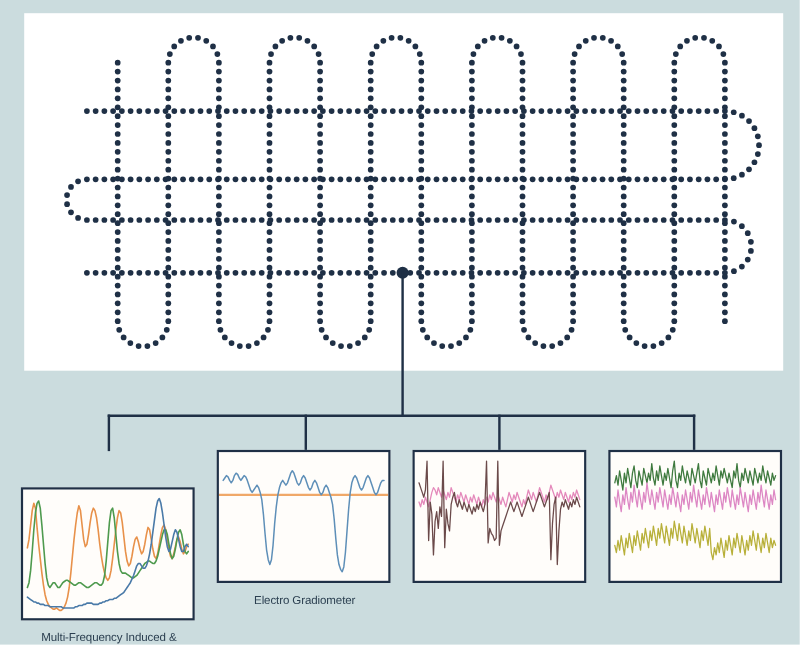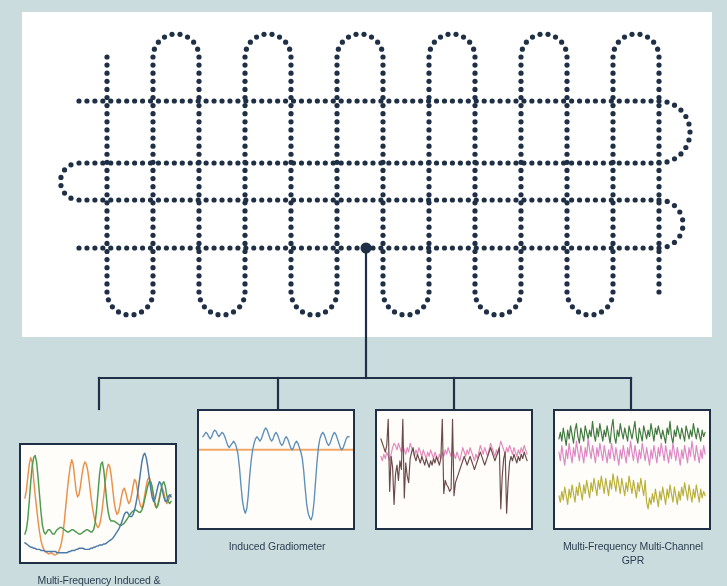--- a/index.html
+++ b/index.html
@@ -922,37 +922,35 @@
 Passive Electro Magnetics</div>
   </div>
 
   <div class="panel-cell" style="left: 197px;">
     <div class="panel-frame">
       <svg viewBox="0 0 158 121" preserveAspectRatio="none">
           <line x1="0" y1="40.16" x2="158" y2="40.16" stroke="#f0a868" stroke-width="2"></line>
           <path d="M4.00 26.60 L5.50 24.34 L7.00 22.08 L8.50 23.21 L10.00 26.60 L11.50 28.86 L13.00 26.60 L14.50 22.08 L16.00 19.82 L17.50 20.95 L19.00 24.34 L20.50 26.60 L22.00 24.34 L23.50 22.08 L25.00 23.21 L26.50 26.60 L28.00 31.12 L29.50 35.64 L31.00 37.90 L32.50 35.64 L34.00 33.38 L35.50 31.12 L37.00 33.38 L38.50 37.90 L40.00 44.68 L41.50 58.24 L43.00 76.32 L44.50 92.14 L46.00 101.18 L47.50 105.70 L49.00 101.18 L50.50 87.62 L52.00 67.28 L53.50 51.46 L55.00 40.16 L56.50 33.38 L58.00 28.86 L59.50 26.60 L61.00 28.86 L62.50 31.12 L64.00 28.86 L65.50 24.34 L67.00 19.82 L68.50 17.56 L70.00 19.82 L71.50 24.34 L73.00 28.86 L74.50 31.12 L76.00 28.86 L77.50 24.34 L79.00 22.08 L80.50 24.34 L82.00 28.86 L83.50 33.38 L85.00 35.64 L86.50 33.38 L88.00 28.86 L89.50 26.60 L91.00 28.86 L92.50 33.38 L94.00 37.90 L95.50 40.16 L97.00 37.90 L98.50 33.38 L100.00 31.12 L101.50 33.38 L103.00 37.90 L104.50 42.42 L106.00 49.20 L107.50 62.76 L109.00 80.84 L110.50 96.66 L112.00 105.70 L113.50 110.22 L115.00 112.48 L116.50 107.96 L118.00 94.40 L119.50 74.06 L121.00 53.72 L122.50 37.90 L124.00 28.86 L125.50 24.34 L127.00 22.08 L128.50 24.34 L130.00 28.86 L131.50 33.38 L133.00 35.64 L134.50 33.38 L136.00 28.86 L137.50 24.34 L139.00 22.08 L140.50 24.34 L142.00 28.86 L143.50 33.38 L145.00 37.90 L146.50 40.16 L148.00 37.90 L149.50 33.38 L151.00 28.86 L152.50 26.60 L154.00 26.60" fill="none" stroke="#5e8fb8" stroke-width="1.4" stroke-linejoin="round" stroke-linecap="round"></path>
         </svg>
     </div>
-    <div class="panel-caption">Induced Gradiometer</div>
+    <div class="panel-caption">Electro Gradiometer</div>
   </div>
 
   <div class="panel-cell" style="left: 375px;">
     <div class="panel-frame">
       <svg viewBox="0 0 158 121" preserveAspectRatio="none">
           <path d="M4.00 46.94 L5.50 51.46 L7.00 44.68 L8.50 49.20 L10.00 42.42 L11.50 46.94 L13.00 51.46 L14.50 44.68 L16.00 37.90 L17.50 33.38 L19.00 35.64 L20.50 40.16 L22.00 33.38 L23.50 37.90 L25.00 42.42 L26.50 35.64 L28.00 40.16 L29.50 44.68 L31.00 37.90 L32.50 42.42 L34.00 33.38 L35.50 37.90 L37.00 42.42 L38.50 46.94 L40.00 40.16 L41.50 44.68 L43.00 37.90 L44.50 42.42 L46.00 46.94 L47.50 40.16 L49.00 44.68 L50.50 49.20 L52.00 42.42 L53.50 46.94 L55.00 40.16 L56.50 44.68 L58.00 49.20 L59.50 42.42 L61.00 46.94 L62.50 51.46 L64.00 44.68 L65.50 49.20 L67.00 42.42 L68.50 46.94 L70.00 40.16 L71.50 44.68 L73.00 37.90 L74.50 42.42 L76.00 46.94 L77.50 40.16 L79.00 44.68 L80.50 49.20 L82.00 42.42 L83.50 46.94 L85.00 51.46 L86.50 44.68 L88.00 37.90 L89.50 42.42 L91.00 46.94 L92.50 40.16 L94.00 44.68 L95.50 37.90 L97.00 42.42 L98.50 46.94 L100.00 51.46 L101.50 44.68 L103.00 49.20 L104.50 42.42 L106.00 35.64 L107.50 40.16 L109.00 44.68 L110.50 37.90 L112.00 42.42 L113.50 46.94 L115.00 40.16 L116.50 33.38 L118.00 37.90 L119.50 42.42 L121.00 46.94 L122.50 40.16 L124.00 44.68 L125.50 37.90 L127.00 31.12 L128.50 35.64 L130.00 40.16 L131.50 44.68 L133.00 37.90 L134.50 42.42 L136.00 35.64 L137.50 40.16 L139.00 44.68 L140.50 37.90 L142.00 42.42 L143.50 46.94 L145.00 40.16 L146.50 44.68 L148.00 37.90 L149.50 42.42 L151.00 35.64 L152.50 40.16 L154.00 44.68" fill="none" stroke="#e489bb" stroke-width="1.2" stroke-linejoin="round" stroke-linecap="round"></path>
           <path d="M4.00 28.86 L5.50 33.38 L7.00 37.90 L8.50 42.42 L10.00 35.64 L11.50 8.52 L13.00 83.10 L14.50 46.94 L16.00 58.24 L17.50 96.66 L19.00 65.02 L20.50 55.98 L22.00 71.80 L23.50 51.46 L25.00 60.50 L26.50 8.52 L28.00 89.88 L29.50 53.72 L31.00 67.28 L32.50 74.06 L34.00 49.20 L35.50 42.42 L37.00 37.90 L38.50 46.94 L40.00 51.46 L41.50 44.68 L43.00 49.20 L44.50 53.72 L46.00 46.94 L47.50 51.46 L49.00 55.98 L50.50 49.20 L52.00 53.72 L53.50 58.24 L55.00 51.46 L56.50 55.98 L58.00 49.20 L59.50 53.72 L61.00 46.94 L62.50 51.46 L64.00 55.98 L65.50 49.20 L67.00 8.52 L68.50 85.36 L70.00 71.80 L71.50 76.32 L73.00 78.58 L74.50 83.10 L76.00 80.84 L77.50 8.52 L79.00 87.62 L80.50 74.06 L82.00 69.54 L83.50 65.02 L85.00 60.50 L86.50 55.98 L88.00 51.46 L89.50 46.94 L91.00 51.46 L92.50 55.98 L94.00 51.46 L95.50 46.94 L97.00 51.46 L98.50 55.98 L100.00 60.50 L101.50 55.98 L103.00 51.46 L104.50 46.94 L106.00 42.42 L107.50 46.94 L109.00 51.46 L110.50 55.98 L112.00 51.46 L113.50 46.94 L115.00 42.42 L116.50 37.90 L118.00 42.42 L119.50 46.94 L121.00 51.46 L122.50 46.94 L124.00 42.42 L125.50 37.90 L127.00 101.18 L128.50 67.28 L130.00 49.20 L131.50 42.42 L133.00 105.70 L134.50 74.06 L136.00 53.72 L137.50 46.94 L139.00 51.46 L140.50 44.68 L142.00 49.20 L143.50 53.72 L145.00 46.94 L146.50 51.46 L148.00 44.68 L149.50 49.20 L151.00 42.42 L152.50 46.94 L154.00 51.46" fill="none" stroke="#6b4a4a" stroke-width="1.2" stroke-linejoin="round" stroke-linecap="round"></path>
         </svg>
     </div>
   </div>
 
   <div class="panel-cell" style="left: 553px;">
     <div class="panel-frame">
       <svg viewBox="0 0 158 121" preserveAspectRatio="none">
           <path d="M4.00 28.86 L5.50 22.08 L7.00 31.12 L8.50 17.56 L10.00 26.60 L11.50 35.64 L13.00 19.82 L14.50 28.86 L16.00 15.30 L17.50 24.34 L19.00 33.38 L20.50 19.82 L22.00 13.04 L23.50 26.60 L25.00 33.38 L26.50 17.56 L28.00 24.34 L29.50 31.12 L31.00 15.30 L32.50 22.08 L34.00 28.86 L35.50 19.82 L37.00 26.60 L38.50 10.78 L40.00 24.34 L41.50 31.12 L43.00 17.56 L44.50 26.60 L46.00 13.04 L47.50 22.08 L49.00 31.12 L50.50 19.82 L52.00 26.60 L53.50 15.30 L55.00 24.34 L56.50 33.38 L58.00 17.56 L59.50 8.52 L61.00 26.60 L62.50 33.38 L64.00 19.82 L65.50 26.60 L67.00 13.04 L68.50 22.08 L70.00 28.86 L71.50 17.56 L73.00 24.34 L74.50 31.12 L76.00 15.30 L77.50 22.08 L79.00 28.86 L80.50 19.82 L82.00 10.78 L83.50 26.60 L85.00 33.38 L86.50 17.56 L88.00 24.34 L89.50 31.12 L91.00 15.30 L92.50 22.08 L94.00 28.86 L95.50 19.82 L97.00 26.60 L98.50 13.04 L100.00 22.08 L101.50 31.12 L103.00 17.56 L104.50 24.34 L106.00 15.30 L107.50 22.08 L109.00 28.86 L110.50 19.82 L112.00 26.60 L113.50 33.38 L115.00 17.56 L116.50 24.34 L118.00 10.78 L119.50 26.60 L121.00 33.38 L122.50 19.82 L124.00 26.60 L125.50 15.30 L127.00 22.08 L128.50 28.86 L130.00 17.56 L131.50 24.34 L133.00 31.12 L134.50 15.30 L136.00 22.08 L137.50 28.86 L139.00 19.82 L140.50 26.60 L142.00 13.04 L143.50 22.08 L145.00 28.86 L146.50 17.56 L148.00 24.34 L149.50 31.12 L151.00 19.82 L152.50 26.60 L154.00 22.08" fill="none" stroke="#3f7a3f" stroke-width="1.2" stroke-linejoin="round" stroke-linecap="round"></path>
           <path d="M4.00 42.42 L5.50 51.46 L7.00 35.64 L8.50 46.94 L10.00 55.98 L11.50 40.16 L13.00 49.20 L14.50 33.38 L16.00 44.68 L17.50 53.72 L19.00 37.90 L20.50 46.94 L22.00 31.12 L23.50 42.42 L25.00 51.46 L26.50 35.64 L28.00 44.68 L29.50 53.72 L31.00 37.90 L32.50 46.94 L34.00 28.86 L35.50 40.16 L37.00 49.20 L38.50 35.64 L40.00 44.68 L41.50 53.72 L43.00 37.90 L44.50 46.94 L46.00 33.38 L47.50 42.42 L49.00 51.46 L50.50 35.64 L52.00 44.68 L53.50 53.72 L55.00 40.16 L56.50 49.20 L58.00 33.38 L59.50 42.42 L61.00 51.46 L62.50 37.90 L64.00 46.94 L65.50 55.98 L67.00 40.16 L68.50 49.20 L70.00 35.64 L71.50 44.68 L73.00 53.72 L74.50 37.90 L76.00 46.94 L77.50 31.12 L79.00 42.42 L80.50 51.46 L82.00 35.64 L83.50 44.68 L85.00 53.72 L86.50 40.16 L88.00 49.20 L89.50 33.38 L91.00 42.42 L92.50 51.46 L94.00 37.90 L95.50 46.94 L97.00 55.98 L98.50 40.16 L100.00 49.20 L101.50 35.64 L103.00 44.68 L104.50 53.72 L106.00 37.90 L107.50 46.94 L109.00 33.38 L110.50 42.42 L112.00 51.46 L113.50 35.64 L115.00 44.68 L116.50 53.72 L118.00 40.16 L119.50 49.20 L121.00 33.38 L122.50 42.42 L124.00 51.46 L125.50 37.90 L127.00 46.94 L128.50 55.98 L130.00 40.16 L131.50 49.20 L133.00 35.64 L134.50 44.68 L136.00 53.72 L137.50 37.90 L139.00 46.94 L140.50 31.12 L142.00 42.42 L143.50 51.46 L145.00 35.64 L146.50 44.68 L148.00 53.72 L149.50 40.16 L151.00 49.20 L152.50 35.64 L154.00 44.68" fill="none" stroke="#dd87c4" stroke-width="1.2" stroke-linejoin="round" stroke-linecap="round"></path>
           <path d="M4.00 87.62 L5.50 94.40 L7.00 83.10 L8.50 92.14 L10.00 78.58 L11.50 87.62 L13.00 96.66 L14.50 80.84 L16.00 89.88 L17.50 76.32 L19.00 85.36 L20.50 94.40 L22.00 78.58 L23.50 87.62 L25.00 74.06 L26.50 83.10 L28.00 92.14 L29.50 76.32 L31.00 85.36 L32.50 71.80 L34.00 80.84 L35.50 89.88 L37.00 74.06 L38.50 83.10 L40.00 69.54 L41.50 78.58 L43.00 87.62 L44.50 71.80 L46.00 80.84 L47.50 67.28 L49.00 76.32 L50.50 85.36 L52.00 69.54 L53.50 78.58 L55.00 87.62 L56.50 71.80 L58.00 80.84 L59.50 65.02 L61.00 74.06 L62.50 83.10 L64.00 67.28 L65.50 76.32 L67.00 85.36 L68.50 69.54 L70.00 78.58 L71.50 87.62 L73.00 74.06 L74.50 83.10 L76.00 67.28 L77.50 76.32 L79.00 85.36 L80.50 71.80 L82.00 80.84 L83.50 89.88 L85.00 74.06 L86.50 83.10 L88.00 69.54 L89.50 78.58 L91.00 87.62 L92.50 71.80 L94.00 94.40 L95.50 101.18 L97.00 89.88 L98.50 96.66 L100.00 85.36 L101.50 94.40 L103.00 80.84 L104.50 89.88 L106.00 98.92 L107.50 83.10 L109.00 92.14 L110.50 78.58 L112.00 87.62 L113.50 96.66 L115.00 80.84 L116.50 89.88 L118.00 76.32 L119.50 85.36 L121.00 94.40 L122.50 78.58 L124.00 87.62 L125.50 96.66 L127.00 83.10 L128.50 92.14 L130.00 78.58 L131.50 87.62 L133.00 74.06 L134.50 83.10 L136.00 92.14 L137.50 76.32 L139.00 85.36 L140.50 94.40 L142.00 80.84 L143.50 89.88 L145.00 76.32 L146.50 85.36 L148.00 94.40 L149.50 80.84 L151.00 89.88 L152.50 83.10 L154.00 87.62" fill="none" stroke="#b8b03a" stroke-width="1.2" stroke-linejoin="round" stroke-linecap="round"></path>
         </svg>
     </div>
-    <div class="panel-caption">Multi-Frequency Multi-Channel
-GPR</div>
   </div>
 
 </div>
 
 </body></html>

